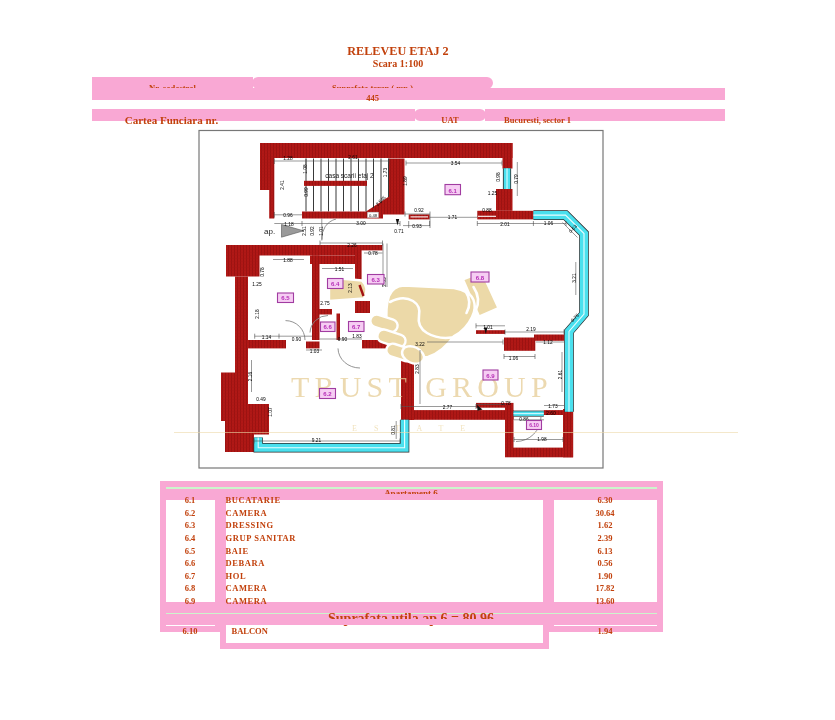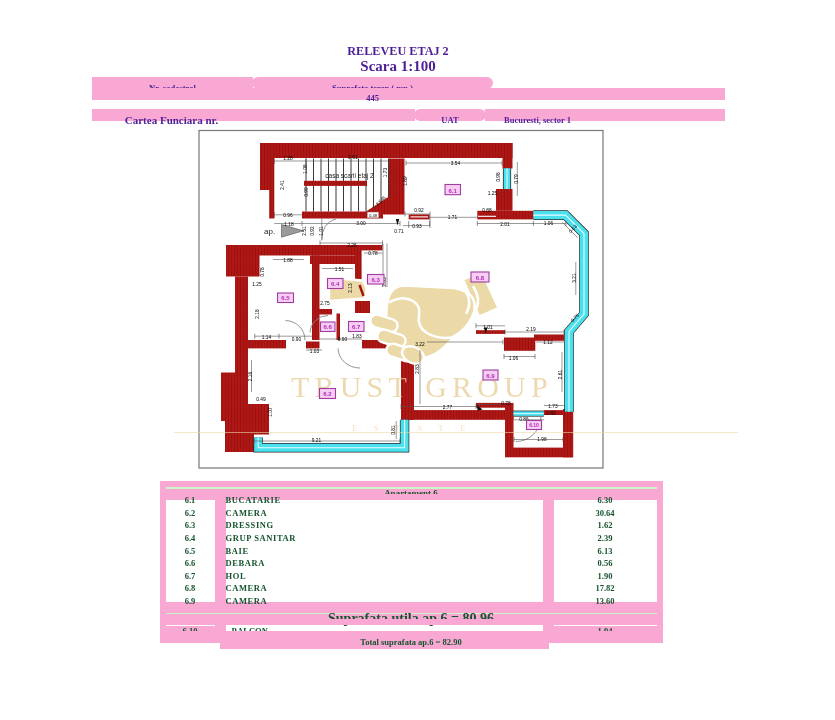--- a/index.html
+++ b/index.html
@@ -1,26 +1,26 @@
 <!DOCTYPE html>
 <html><head>
 <meta charset="utf-8">
 <style>
 html,body{margin:0;padding:0;background:#fff;-webkit-font-smoothing:antialiased;}
 body{width:835px;height:720px;position:relative;font-family:"Liberation Serif",serif;}
 .abs{position:absolute;}
-.ser{font-family:"Liberation Serif",serif;font-weight:bold;color:#4c1d95;}
+.ser{font-family:"Liberation Serif",serif;font-weight:bold;color:#c2410c;}
 .cell{position:absolute;box-sizing:border-box;border:6px solid #f9a8d4;}
 .ct{text-align:center;}
 </style>
 </head>
 <body>
 
 <div class="abs ser ct" style="left:298px;top:43.5px;width:200px;font-size:12.2px;">RELEVEU ETAJ 2</div>
-<div class="abs ser ct" style="left:298px;top:58px;width:200px;font-size:15px;">Scara 1:100</div>
+<div class="abs ser ct" style="left:298px;top:58px;width:200px;font-size:10px;">Scara 1:100</div>
 
 <div class="abs" style="left:92px;top:77px;width:633px;height:22px;">
   <div class="cell ser ct" style="left:0;top:0;width:161px;height:12px;font-size:8.5px;line-height:11px;">Nr. cadastral</div>
   <div class="cell ser ct" style="left:160px;top:0;width:241px;height:12px;font-size:8.5px;line-height:11px;border-radius:6px;">Suprafata teren ( mp )</div>
   <div class="cell ser ct" style="left:0;top:11px;width:161px;height:11px;"></div>
   <div class="cell ser ct" style="left:160px;top:11px;width:241px;height:11px;font-size:8.5px;line-height:9px;">445</div>
   <div class="cell ser ct" style="left:400px;top:11px;width:233px;height:11px;"></div>
 </div>
 
 <div class="abs" style="left:92px;top:109px;width:633px;height:12px;">
@@ -323,27 +323,26 @@
   <text x="285.5" y="300">6.5</text>
   <text x="327.7" y="329">6.6</text>
   <text x="356.2" y="329">6.7</text>
   <text x="480" y="279.5">6.8</text>
   <text x="490.5" y="377.5">6.9</text>
   <text x="534" y="427.3" font-size="5">6.10</text>
  </g>
 </g>
 </svg>
 
-<div class="abs" style="left:159.5px;top:481px;width:503px;height:162px;font-family:'Liberation Serif',serif;font-weight:bold;color:#14532d;">
+<div class="abs" style="left:159.5px;top:481px;width:503px;height:162px;font-family:'Liberation Serif',serif;font-weight:bold;color:#c2410c;">
   <div class="cell ct" style="left:0;top:0;width:503px;height:14px;background:#ccf5cc;font-size:9px;line-height:13px;">Apartament 6</div>
   <div class="cell" style="left:0;top:13px;width:61px;height:114px;"></div>
   <div class="cell" style="left:60px;top:13px;width:329px;height:114px;"></div>
   <div class="cell" style="left:388px;top:13px;width:115px;height:114px;"></div>
   <div class="cell ct" style="left:0;top:126px;width:503px;height:13px;background:#ccf5cc;font-size:14px;line-height:12px;">Suprafata utila ap.6 = 80.96</div>
   <div class="cell ct" style="left:0;top:138px;width:61px;height:13px;font-size:8.5px;line-height:12px;">6.10</div>
   <div class="cell" style="left:60px;top:138px;width:329px;height:30px;font-size:8.5px;line-height:12px;padding-left:6px;box-sizing:border-box;">BALCON</div>
   <div class="cell ct" style="left:388px;top:138px;width:115px;height:13px;font-size:8.5px;line-height:12px;">1.94</div>
-  <div class="cell ct" style="left:0;top:150px;width:503px;height:12px;font-size:8.5px;line-height:11px;">Total suprafata ap.6 = 82.90</div>
 
   <div class="abs" style="left:0;top:13px;width:61px;text-align:center;font-size:8.5px;line-height:12.64px;">6.1<br>6.2<br>6.3<br>6.4<br>6.5<br>6.6<br>6.7<br>6.8<br>6.9</div>
   <div class="abs" style="left:66px;top:13px;width:300px;font-size:8.5px;line-height:12.64px;letter-spacing:0.6px;">BUCATARIE<br>CAMERA<br>DRESSING<br>GRUP SANITAR<br>BAIE<br>DEBARA<br>HOL<br>CAMERA<br>CAMERA</div>
   <div class="abs" style="left:388px;top:13px;width:115px;text-align:center;font-size:8.5px;line-height:12.64px;">6.30<br>30.64<br>1.62<br>2.39<br>6.13<br>0.56<br>1.90<br>17.82<br>13.60</div>
 </div>
 
 </body></html>

